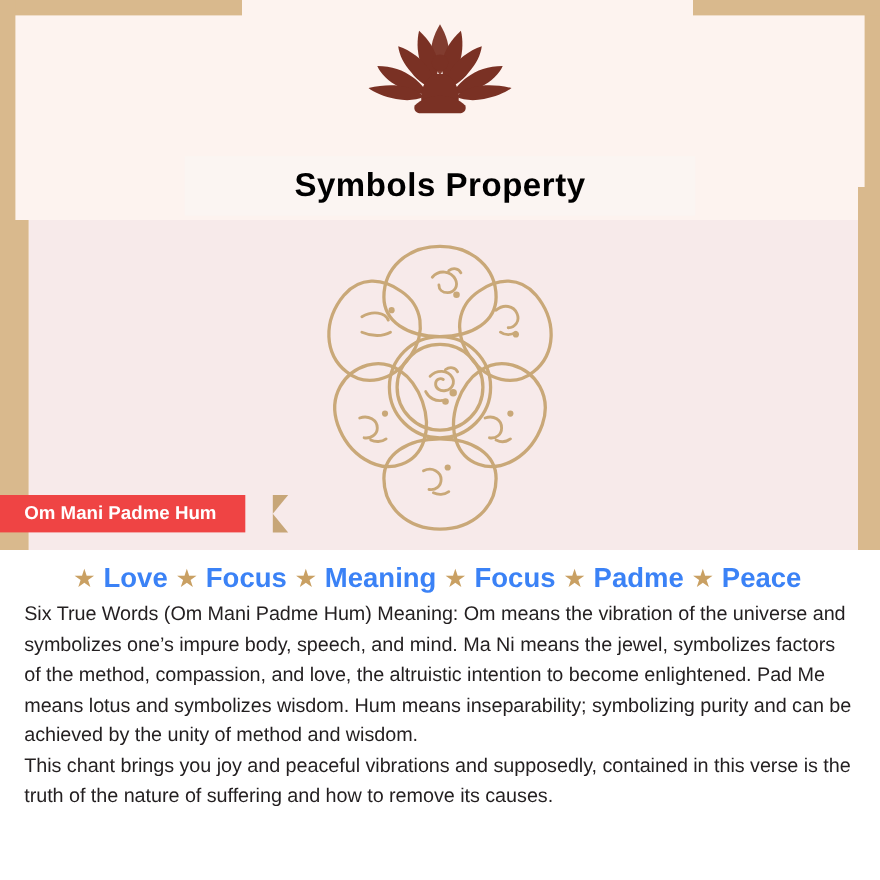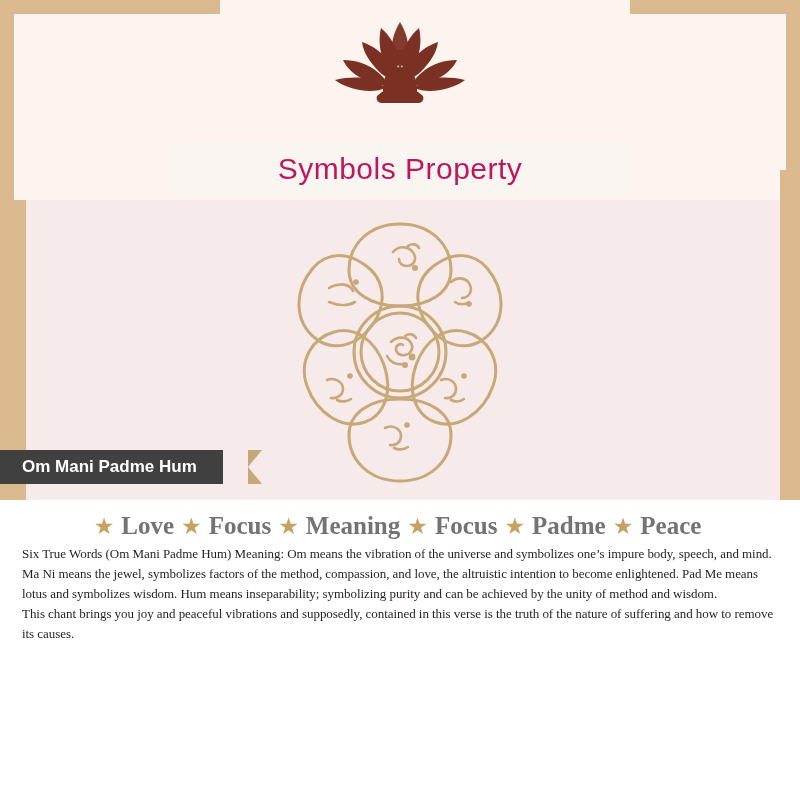--- a/index.html
+++ b/index.html
@@ -101,39 +101,39 @@
     right: 168px;
     top: 142px;
     height: 54px;
     background: #fbf5f2;
     display: flex;
     align-items: center;
     justify-content: center;
   }
   .title-text {
     font-size: 30px;
-    font-weight: normal;
-    color: #be185d;
+    font-weight: bold;
+    color: #000000;
     letter-spacing: 0.5px;
   }
   .mandala-wrap {
     position: absolute;
     left: 0; right: 0;
     top: 205px;
     height: 295px;
     display: flex;
     align-items: center;
     justify-content: center;
   }
   .tag {
     position: absolute;
     left: 0;
     top: 450px;
     height: 34px;
-    background: #404040;
+    background: #ef4444;
     color: #ffffff;
     font-size: 17px;
     font-weight: bold;
     display: flex;
     align-items: center;
     padding: 0 26px 0 22px;
     box-shadow: none;
     text-align: right;
   }
   .tag-notch {
@@ -155,37 +155,36 @@
     box-sizing: border-box;
   }
   .keywords {
     display: flex;
     align-items: center;
     justify-content: center;
     gap: 2px;
     margin-bottom: 4px;
   }
   .kw {
-    color: #737373;
+    color: #3b82f6;
     font-size: 25px;
     font-weight: bold;
-    font-family: Liberation Serif, serif;
+    font-family: Liberation Sans, sans-serif;
     padding: 0 5px;
   }
   .star {
     color: #c9a063;
     font-size: 23px;
     line-height: 1;
   }
   .body-text {
     color: #231f20;
-    font-size: 13px;
+    font-size: 18px;
     line-height: 1.53;
     letter-spacing: -0.05px;
-    font-family: Liberation Serif, serif;
   }
   .body-text p {
     margin: 0;
   }
 </style>
 </head>
 <body>
 
 <div class="page">
 

